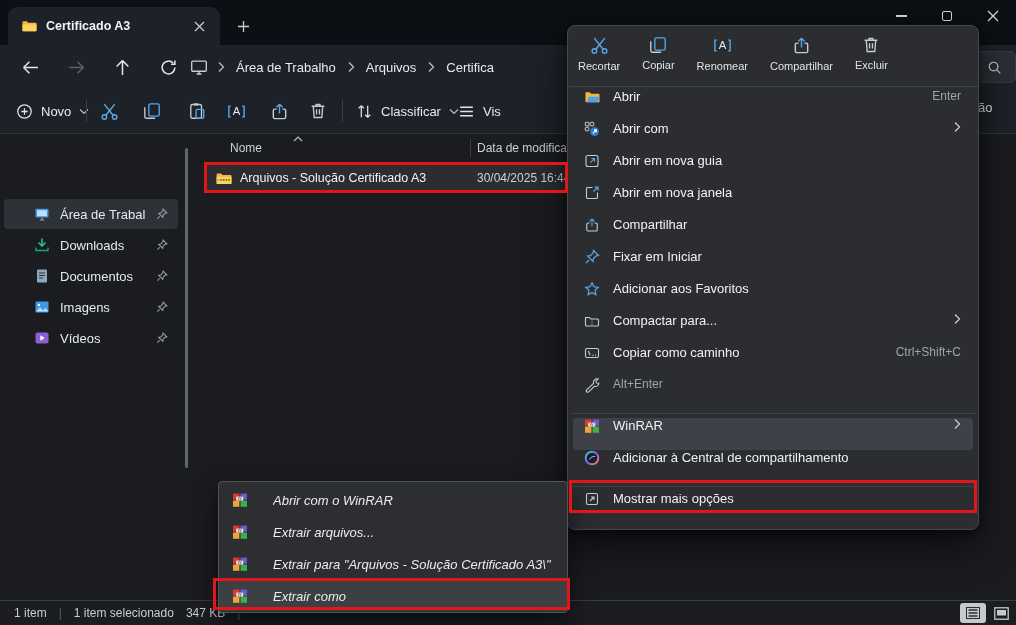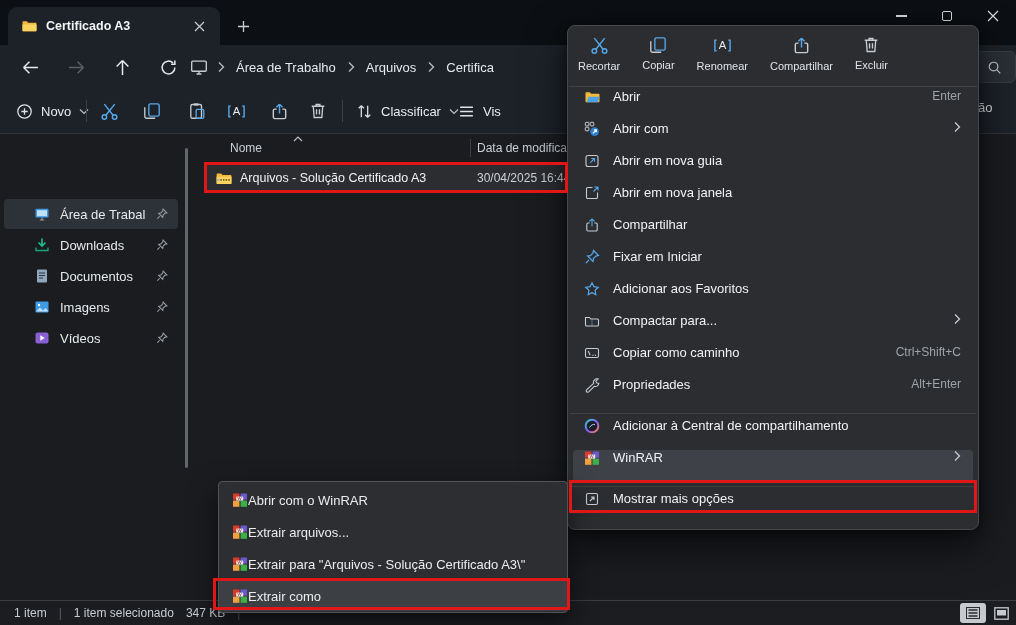--- a/index.html
+++ b/index.html
@@ -65,21 +65,21 @@
   .qa-label{font-size:11px;color:#e0e3e7;white-space:nowrap;}
   .msep{height:1px;background:#3e4145;margin:2px 1px;}
   .msep2{height:1px;background:#3e4145;margin:4px 2px;}
   .mi{height:32px;margin:0 5px;padding:0 12px 0 11px;border-radius:4px;display:flex;align-items:flex-start;gap:13px;}
   .mi.hover{background:#3e4147;}
   .mi-label{flex:1;font-size:13px;color:#f0f2f4;white-space:nowrap;}
   .mi-short{font-size:12px;color:#9fa5ab;}
   
   .submenu{position:absolute;left:218px;top:481px;width:350px;height:132px;background:#2c2e32;border:1px solid #505357;
     border-radius:4px;z-index:32;box-shadow:0 10px 28px rgba(0,0,0,.6);padding-top:1px;}
-  .smi{height:32px;display:flex;align-items:center;gap:0;padding:2px 10px 0 13px;}
+  .smi{height:32px;display:flex;align-items:center;gap:25px;padding:2px 10px 0 13px;font-style:italic;}
   .smi.hover{background:#3c3f44;}
   .smi-label{font-size:13px;color:#ececec;white-space:nowrap;overflow:hidden;}
   
   .redbox{position:absolute;border:3px solid #e11717;z-index:50;pointer-events:none;}
 </style>
 </head>
 <body>
 
 <div class="screen">
 
@@ -450,105 +450,104 @@
           <circle cx="9" cy="10.2" r="0.7" fill="#c7ccd2"></circle>
           <circle cx="11.5" cy="10.2" r="0.7" fill="#c7ccd2"></circle>
         </svg>
       <span class="mi-label">Copiar como caminho</span>
       <span class="mi-short">Ctrl+Shift+C</span>
     </div>
     <div class="mi">
       <svg width="16" height="16" viewBox="0 0 16 16" fill="none">
           <path d="M9.6 6.4a3.6 3.6 0 0 1 4.5-4.5L11.9 4.1l.8 2 2.2.2a3.6 3.6 0 0 1-4.6 3L4.7 14.9a1.5 1.5 0 0 1-2.1-2.1z" stroke="#c7ccd2" stroke-width="1.1"></path>
         </svg>
-      <span class="mi-label">Propriedades</span>
       <span class="mi-short">Alt+Enter</span>
     </div>
     <div class="msep2"></div>
+    <div class="mi hover">
+      <svg width="16" height="16" viewBox="0 0 16 16">
+          <rect x="1" y="1.5" width="6.4" height="6.2" fill="#d93a2b"></rect>
+          <rect x="8.6" y="1.5" width="6.4" height="6.2" fill="#6b58c9"></rect>
+          <rect x="1" y="8.6" width="6.4" height="6.2" fill="#f0a23c"></rect>
+          <rect x="8.6" y="8.6" width="6.4" height="6.2" fill="#3fae49"></rect>
+          <rect x="4.2" y="4.6" width="7" height="4" fill="#fff" opacity="0.85"></rect>
+          <text x="7.7" y="7.9" font-size="4.4" fill="#8a2420" text-anchor="middle" font-family="Liberation Sans, sans-serif">W</text>
+        </svg>
+      <span class="mi-label">WinRAR</span>
+      <svg width="8" height="12" viewBox="0 0 8 12">
+          <path d="M2 1.5L6.5 6 2 10.5" stroke="#c6cacf" stroke-width="1.3" fill="none"></path>
+        </svg>
+    </div>
     <div class="mi">
       <svg width="16" height="16" viewBox="0 0 16 16">
           <defs>
             <linearGradient id="scg" x1="0" y1="0" x2="1" y2="1">
               <stop offset="0" stop-color="#2bd4c4"></stop>
               <stop offset="0.5" stop-color="#7a5cff"></stop>
               <stop offset="1" stop-color="#ff7a59"></stop>
             </linearGradient>
           </defs>
           <circle cx="8" cy="8" r="6.3" fill="#1b1e24" stroke="url(#scg)" stroke-width="2"></circle>
           <path d="M5.5 9.5c1.5-2.5 3.5-3.5 5.5-3" stroke="#9ad8ff" stroke-width="1" fill="none"></path>
         </svg>
       <span class="mi-label">Adicionar à Central de compartilhamento</span>
     </div>
-    <div class="mi hover">
+    <div class="msep2"></div>
+    <div class="mi">
+      <svg width="16" height="16" viewBox="0 0 16 16" fill="none" stroke="#c7ccd2" stroke-width="1.1">
+          <rect x="2.5" y="2.5" width="11" height="11" rx="1.5"></rect>
+          <path d="M6 10l4-4M7 6h3v3"></path>
+        </svg>
+      <span class="mi-label">Mostrar mais opções</span>
+    </div>
+  </div>
+
+  <div class="submenu">
+    <div class="smi">
       <svg width="16" height="16" viewBox="0 0 16 16">
           <rect x="1" y="1.5" width="6.4" height="6.2" fill="#d93a2b"></rect>
           <rect x="8.6" y="1.5" width="6.4" height="6.2" fill="#6b58c9"></rect>
           <rect x="1" y="8.6" width="6.4" height="6.2" fill="#f0a23c"></rect>
           <rect x="8.6" y="8.6" width="6.4" height="6.2" fill="#3fae49"></rect>
           <rect x="4.2" y="4.6" width="7" height="4" fill="#fff" opacity="0.85"></rect>
           <text x="7.7" y="7.9" font-size="4.4" fill="#8a2420" text-anchor="middle" font-family="Liberation Sans, sans-serif">W</text>
         </svg>
-      <span class="mi-label">WinRAR</span>
-      <svg width="8" height="12" viewBox="0 0 8 12">
-          <path d="M2 1.5L6.5 6 2 10.5" stroke="#c6cacf" stroke-width="1.3" fill="none"></path>
-        </svg>
-    </div>
-    <div class="msep2"></div>
-    <div class="mi">
-      <svg width="16" height="16" viewBox="0 0 16 16" fill="none" stroke="#c7ccd2" stroke-width="1.1">
-          <rect x="2.5" y="2.5" width="11" height="11" rx="1.5"></rect>
-          <path d="M6 10l4-4M7 6h3v3"></path>
-        </svg>
-      <span class="mi-label">Mostrar mais opções</span>
-    </div>
-  </div>
-
-  <div class="submenu">
+      <span class="smi-label">Abrir com o WinRAR</span>
+    </div>
     <div class="smi">
       <svg width="16" height="16" viewBox="0 0 16 16">
           <rect x="1" y="1.5" width="6.4" height="6.2" fill="#d93a2b"></rect>
           <rect x="8.6" y="1.5" width="6.4" height="6.2" fill="#6b58c9"></rect>
           <rect x="1" y="8.6" width="6.4" height="6.2" fill="#f0a23c"></rect>
           <rect x="8.6" y="8.6" width="6.4" height="6.2" fill="#3fae49"></rect>
           <rect x="4.2" y="4.6" width="7" height="4" fill="#fff" opacity="0.85"></rect>
           <text x="7.7" y="7.9" font-size="4.4" fill="#8a2420" text-anchor="middle" font-family="Liberation Sans, sans-serif">W</text>
         </svg>
-      <span class="smi-label">Abrir com o WinRAR</span>
+      <span class="smi-label">Extrair arquivos...</span>
     </div>
     <div class="smi">
       <svg width="16" height="16" viewBox="0 0 16 16">
           <rect x="1" y="1.5" width="6.4" height="6.2" fill="#d93a2b"></rect>
           <rect x="8.6" y="1.5" width="6.4" height="6.2" fill="#6b58c9"></rect>
           <rect x="1" y="8.6" width="6.4" height="6.2" fill="#f0a23c"></rect>
           <rect x="8.6" y="8.6" width="6.4" height="6.2" fill="#3fae49"></rect>
           <rect x="4.2" y="4.6" width="7" height="4" fill="#fff" opacity="0.85"></rect>
           <text x="7.7" y="7.9" font-size="4.4" fill="#8a2420" text-anchor="middle" font-family="Liberation Sans, sans-serif">W</text>
         </svg>
-      <span class="smi-label">Extrair arquivos...</span>
-    </div>
-    <div class="smi">
+      <span class="smi-label">Extrair para "Arquivos - Solução Certificado A3\"</span>
+    </div>
+    <div class="smi hover">
       <svg width="16" height="16" viewBox="0 0 16 16">
           <rect x="1" y="1.5" width="6.4" height="6.2" fill="#d93a2b"></rect>
           <rect x="8.6" y="1.5" width="6.4" height="6.2" fill="#6b58c9"></rect>
           <rect x="1" y="8.6" width="6.4" height="6.2" fill="#f0a23c"></rect>
           <rect x="8.6" y="8.6" width="6.4" height="6.2" fill="#3fae49"></rect>
           <rect x="4.2" y="4.6" width="7" height="4" fill="#fff" opacity="0.85"></rect>
           <text x="7.7" y="7.9" font-size="4.4" fill="#8a2420" text-anchor="middle" font-family="Liberation Sans, sans-serif">W</text>
         </svg>
-      <span class="smi-label">Extrair para "Arquivos - Solução Certificado A3\"</span>
-    </div>
-    <div class="smi hover">
-      <svg width="16" height="16" viewBox="0 0 16 16">
-          <rect x="1" y="1.5" width="6.4" height="6.2" fill="#d93a2b"></rect>
-          <rect x="8.6" y="1.5" width="6.4" height="6.2" fill="#6b58c9"></rect>
-          <rect x="1" y="8.6" width="6.4" height="6.2" fill="#f0a23c"></rect>
-          <rect x="8.6" y="8.6" width="6.4" height="6.2" fill="#3fae49"></rect>
-          <rect x="4.2" y="4.6" width="7" height="4" fill="#fff" opacity="0.85"></rect>
-          <text x="7.7" y="7.9" font-size="4.4" fill="#8a2420" text-anchor="middle" font-family="Liberation Sans, sans-serif">W</text>
-        </svg>
       <span class="smi-label">Extrair como</span>
     </div>
   </div>
 
   <div class="redbox" style="left:204px;top:162px;width:364px;height:31px;"></div>
   <div class="redbox" style="left:569px;top:480px;width:408px;height:33px;"></div>
   <div class="redbox" style="left:213px;top:578px;width:357px;height:32px;"></div>
 
 </div>
 

